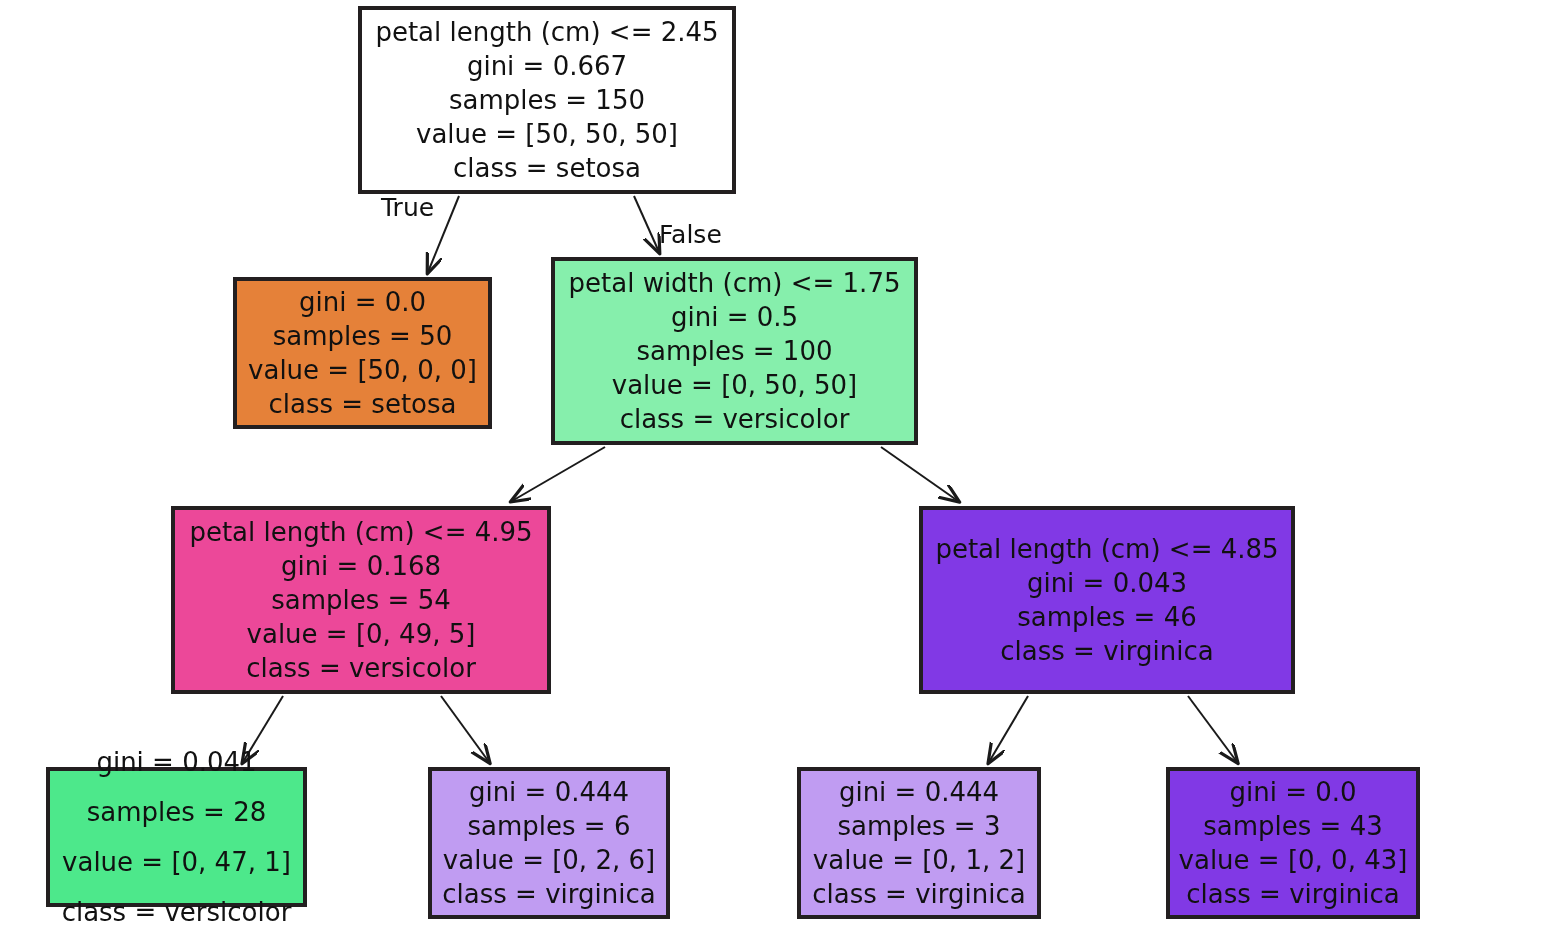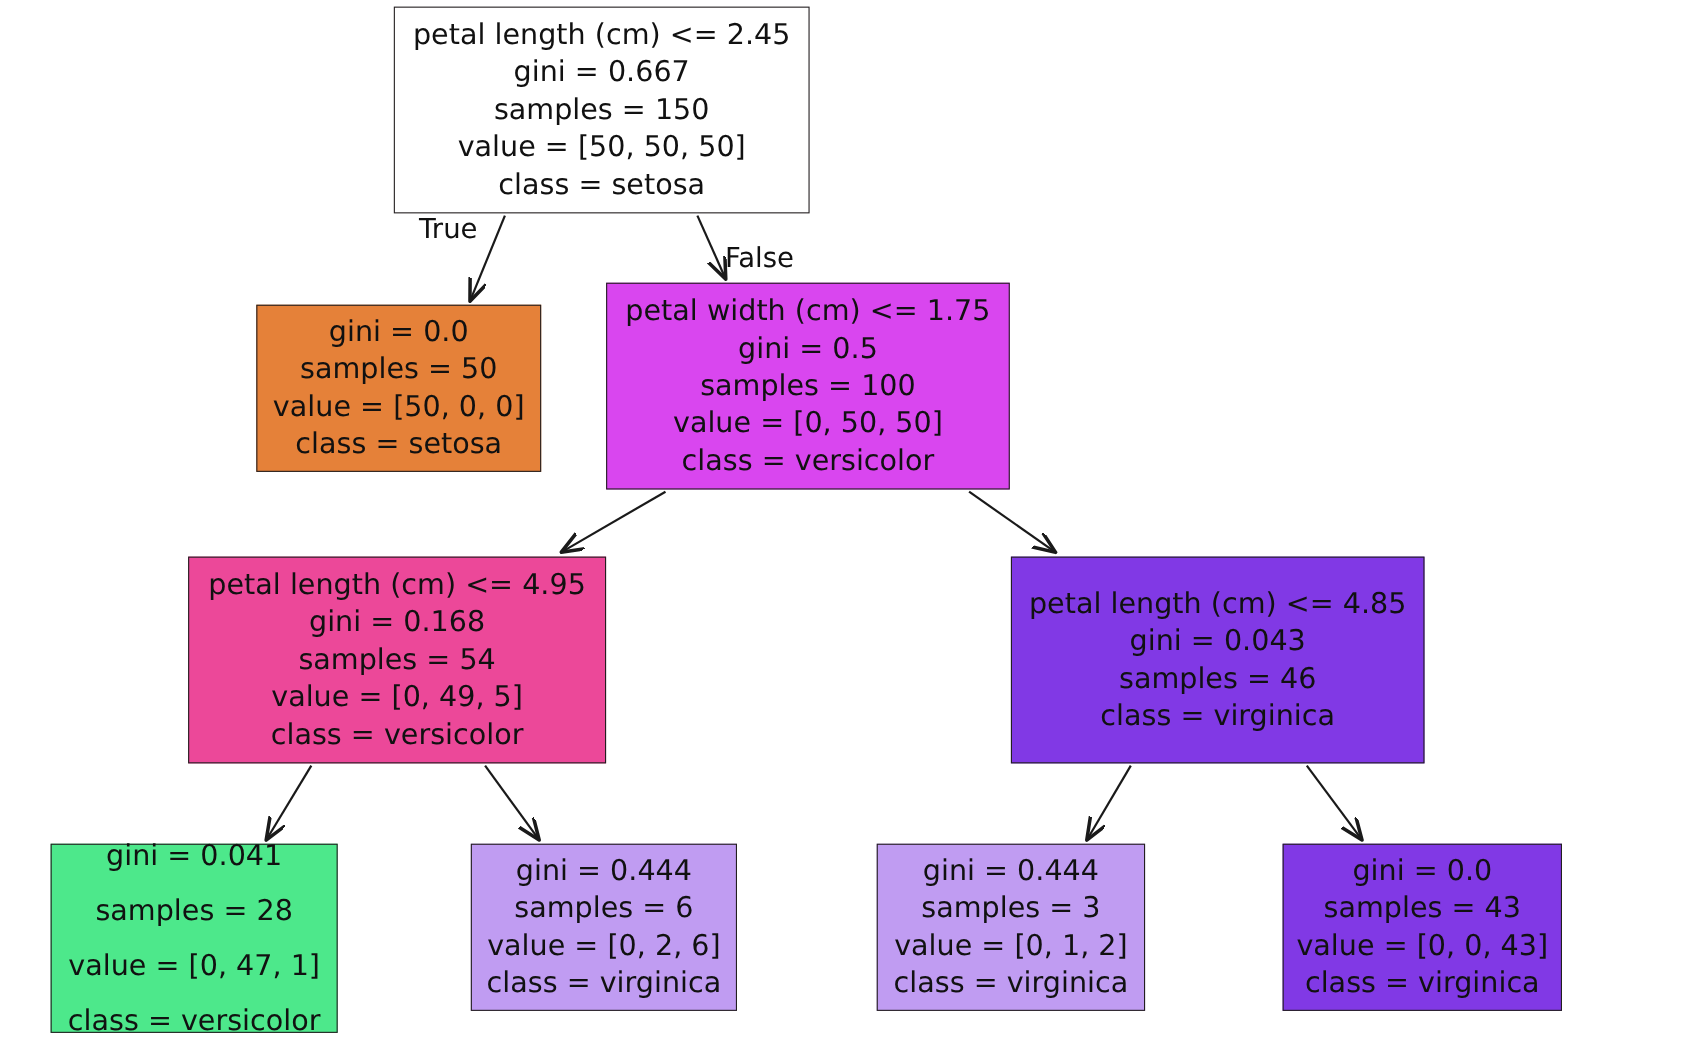--- a/index.html
+++ b/index.html
@@ -20,21 +20,21 @@
     position: absolute;
     left: 0;
     top: 0;
     width: 1548px;
     height: 946px;
     pointer-events: none;
   }
   .node {
     position: absolute;
     box-sizing: border-box;
-    border: 1px solid #8b5cf6;
+    border: 4px solid #8b5cf6;
     background: #ffffff;
     display: flex;
     flex-direction: column;
     align-items: center;
     justify-content: center;
     text-align: center;
     color: #111111;
     font-size: 26px;
     line-height: 34px;
     letter-spacing: 0px;
@@ -81,41 +81,41 @@
         <span class="line">samples = 150</span>
         <span class="line">value = [50, 50, 50]</span>
         <span class="line">class = setosa</span>
       </div>
       <div class="node" style="left: 233px; top: 277px; width: 259px; height: 152px; background: rgb(229, 129, 57); border-color: rgb(35, 31, 32); color: rgb(17, 17, 17);">
         <span class="line">gini = 0.0</span>
         <span class="line">samples = 50</span>
         <span class="line">value = [50, 0, 0]</span>
         <span class="line">class = setosa</span>
       </div>
-      <div class="node" style="left: 551px; top: 257px; width: 367px; height: 188px; background: #d946ef; border-color: rgb(35, 31, 32); color: rgb(17, 17, 17);">
+      <div class="node" style="left: 551px; top: 257px; width: 367px; height: 188px; background: #86efac; border-color: rgb(35, 31, 32); color: rgb(17, 17, 17);">
         <span class="line">petal width (cm) &lt;= 1.75</span>
         <span class="line">gini = 0.5</span>
         <span class="line">samples = 100</span>
         <span class="line">value = [0, 50, 50]</span>
         <span class="line">class = versicolor</span>
       </div>
       <div class="node" style="left: 171px; top: 506px; width: 380px; height: 188px; background: #ec4899; border-color: rgb(35, 31, 32); color: rgb(17, 17, 17);">
         <span class="line">petal length (cm) &lt;= 4.95</span>
         <span class="line">gini = 0.168</span>
         <span class="line">samples = 54</span>
         <span class="line">value = [0, 49, 5]</span>
         <span class="line">class = versicolor</span>
       </div>
       <div class="node" style="left: 919px; top: 506px; width: 376px; height: 188px; background: rgb(129, 57, 229); border-color: rgb(35, 31, 32); color: rgb(17, 17, 17);">
         <span class="line">petal length (cm) &lt;= 4.85</span>
         <span class="line">gini = 0.043</span>
         <span class="line">samples = 46</span>
         <span class="line">class = virginica</span>
       </div>
-      <div class="node" style="left: 46px; top: 767px; width: 261px; height: 172px; background: rgb(77, 232, 139); border-color: rgb(35, 31, 32); color: rgb(17, 17, 17); gap: 16px;">
+      <div class="node" style="left: 46px; top: 767px; width: 261px; height: 140px; background: rgb(77, 232, 139); border-color: rgb(35, 31, 32); color: rgb(17, 17, 17); gap: 16px;">
         <span class="line">gini = 0.041</span>
         <span class="line">samples = 28</span>
         <span class="line">value = [0, 47, 1]</span>
         <span class="line">class = versicolor</span>
       </div>
       <div class="node" style="left: 428px; top: 767px; width: 242px; height: 152px; background: rgb(192, 156, 242); border-color: rgb(35, 31, 32); color: rgb(17, 17, 17);">
         <span class="line">gini = 0.444</span>
         <span class="line">samples = 6</span>
         <span class="line">value = [0, 2, 6]</span>
         <span class="line">class = virginica</span>

